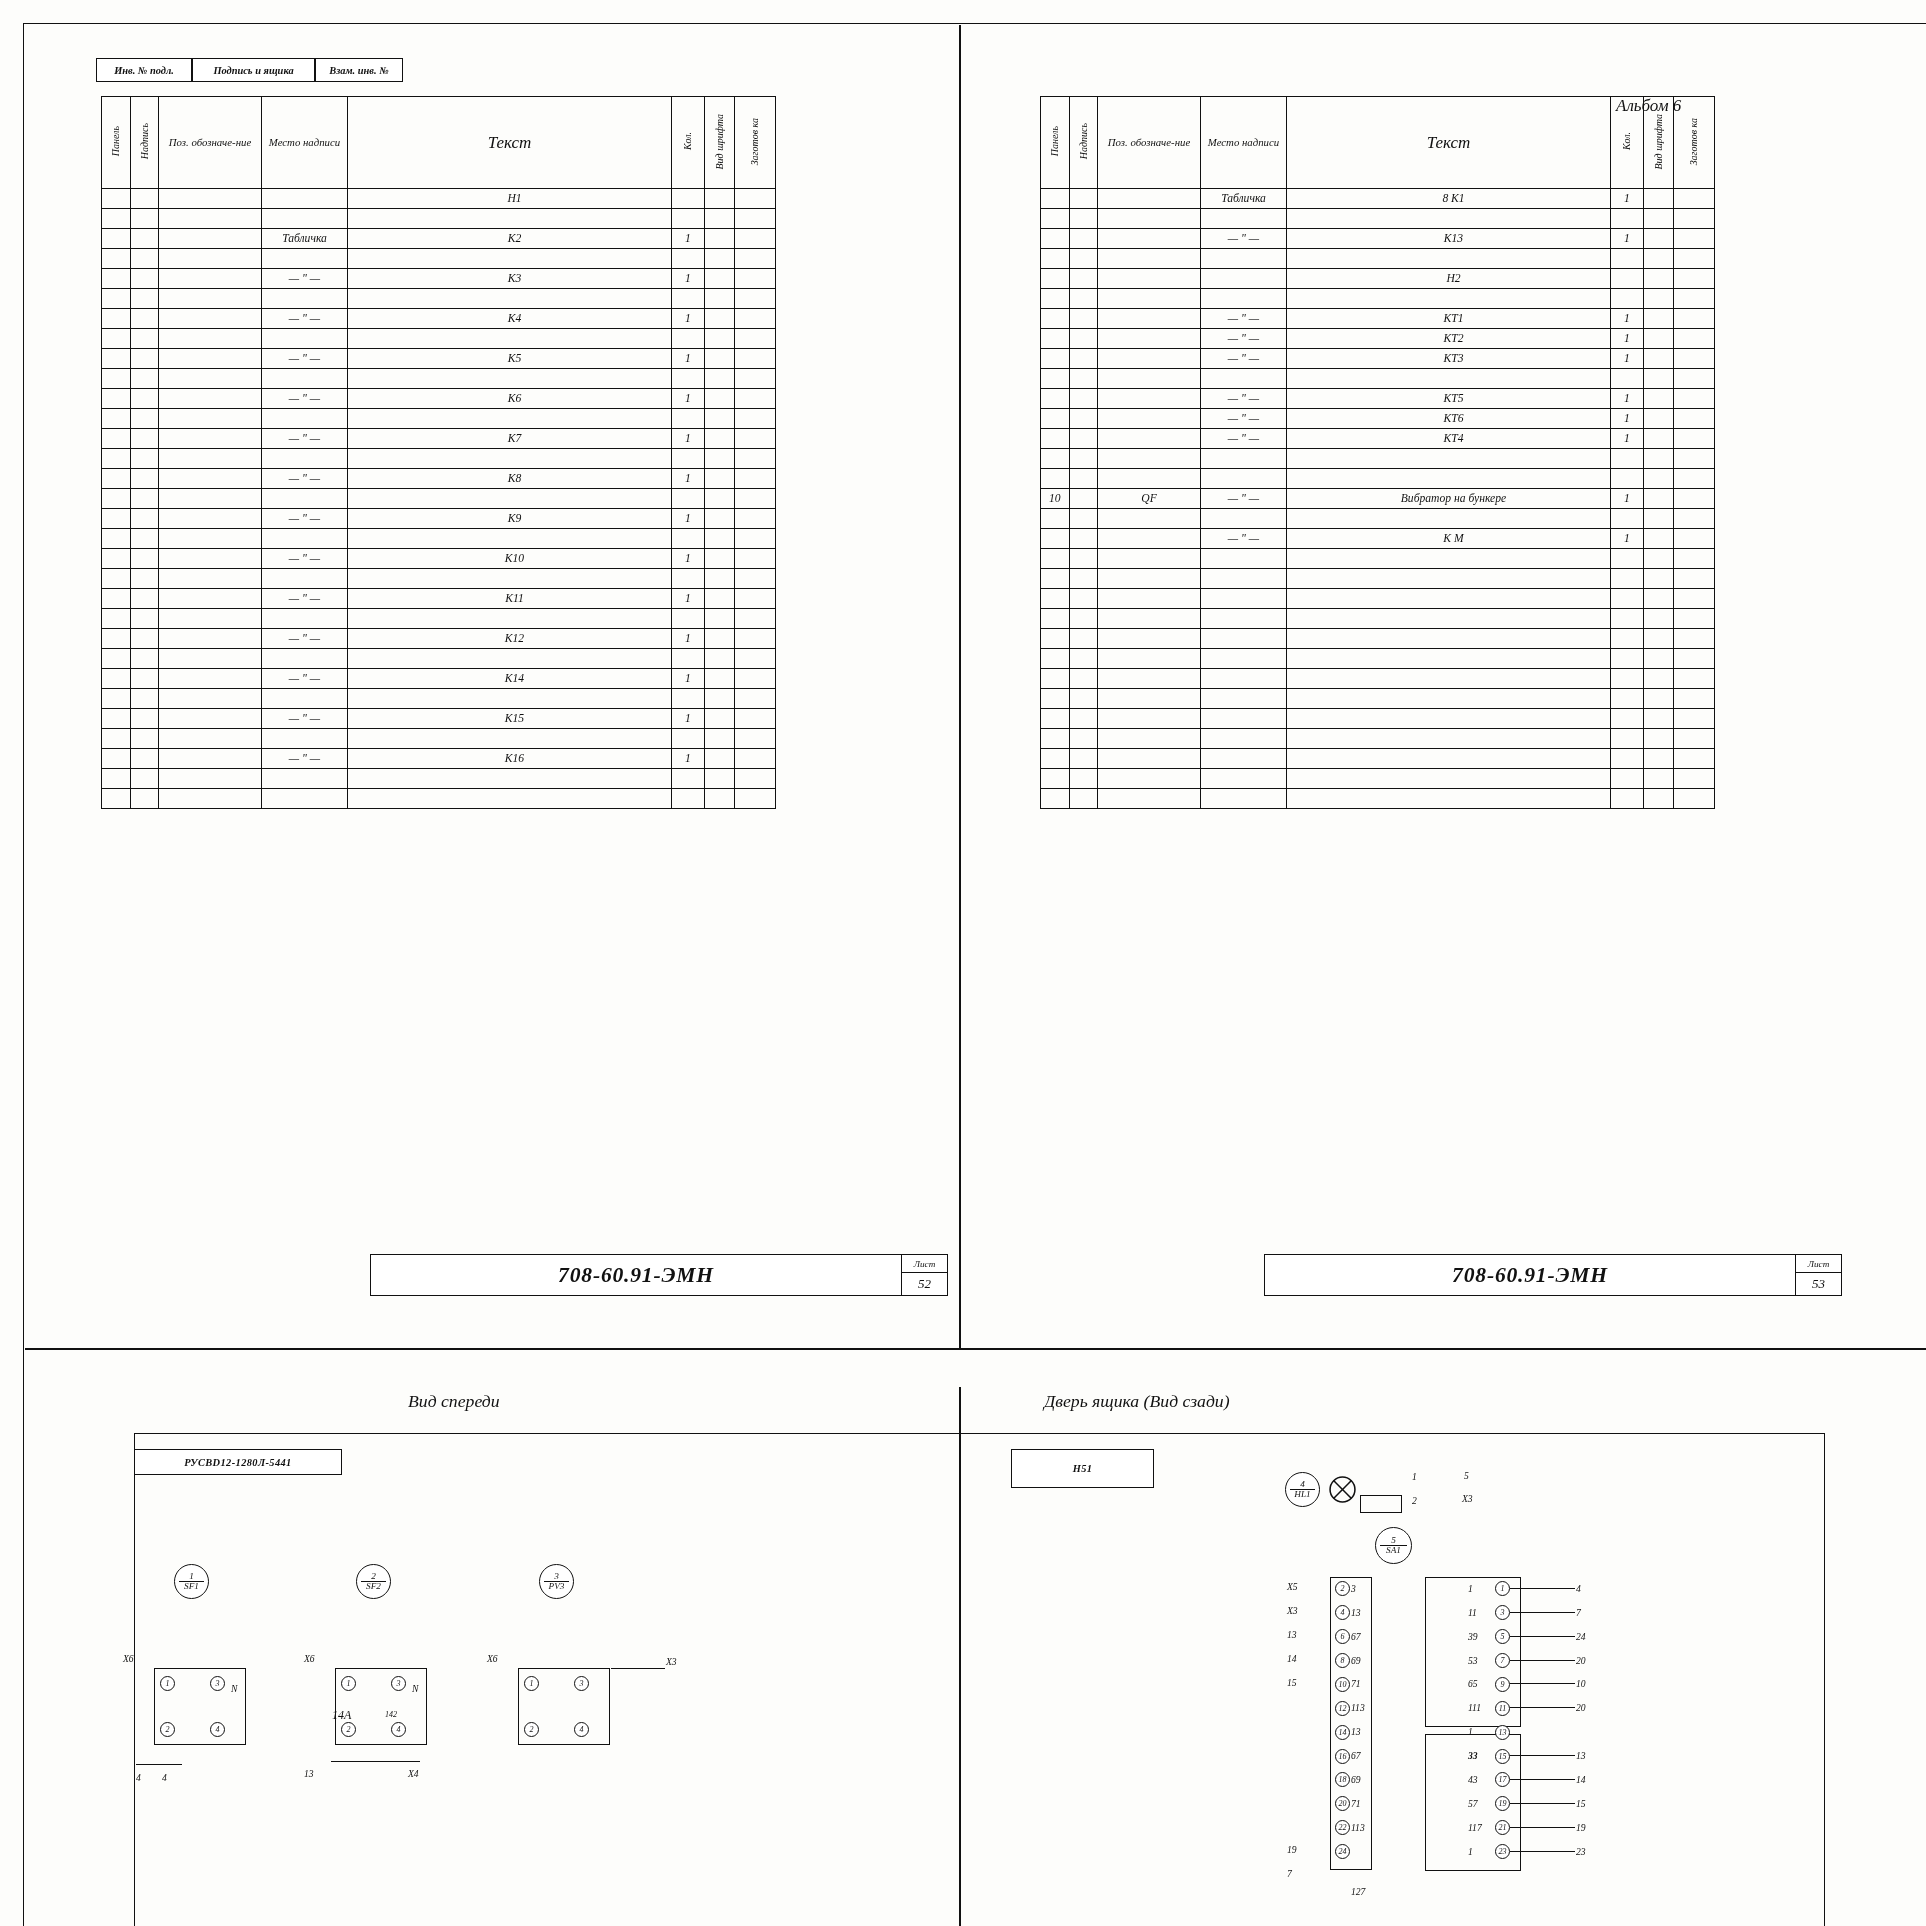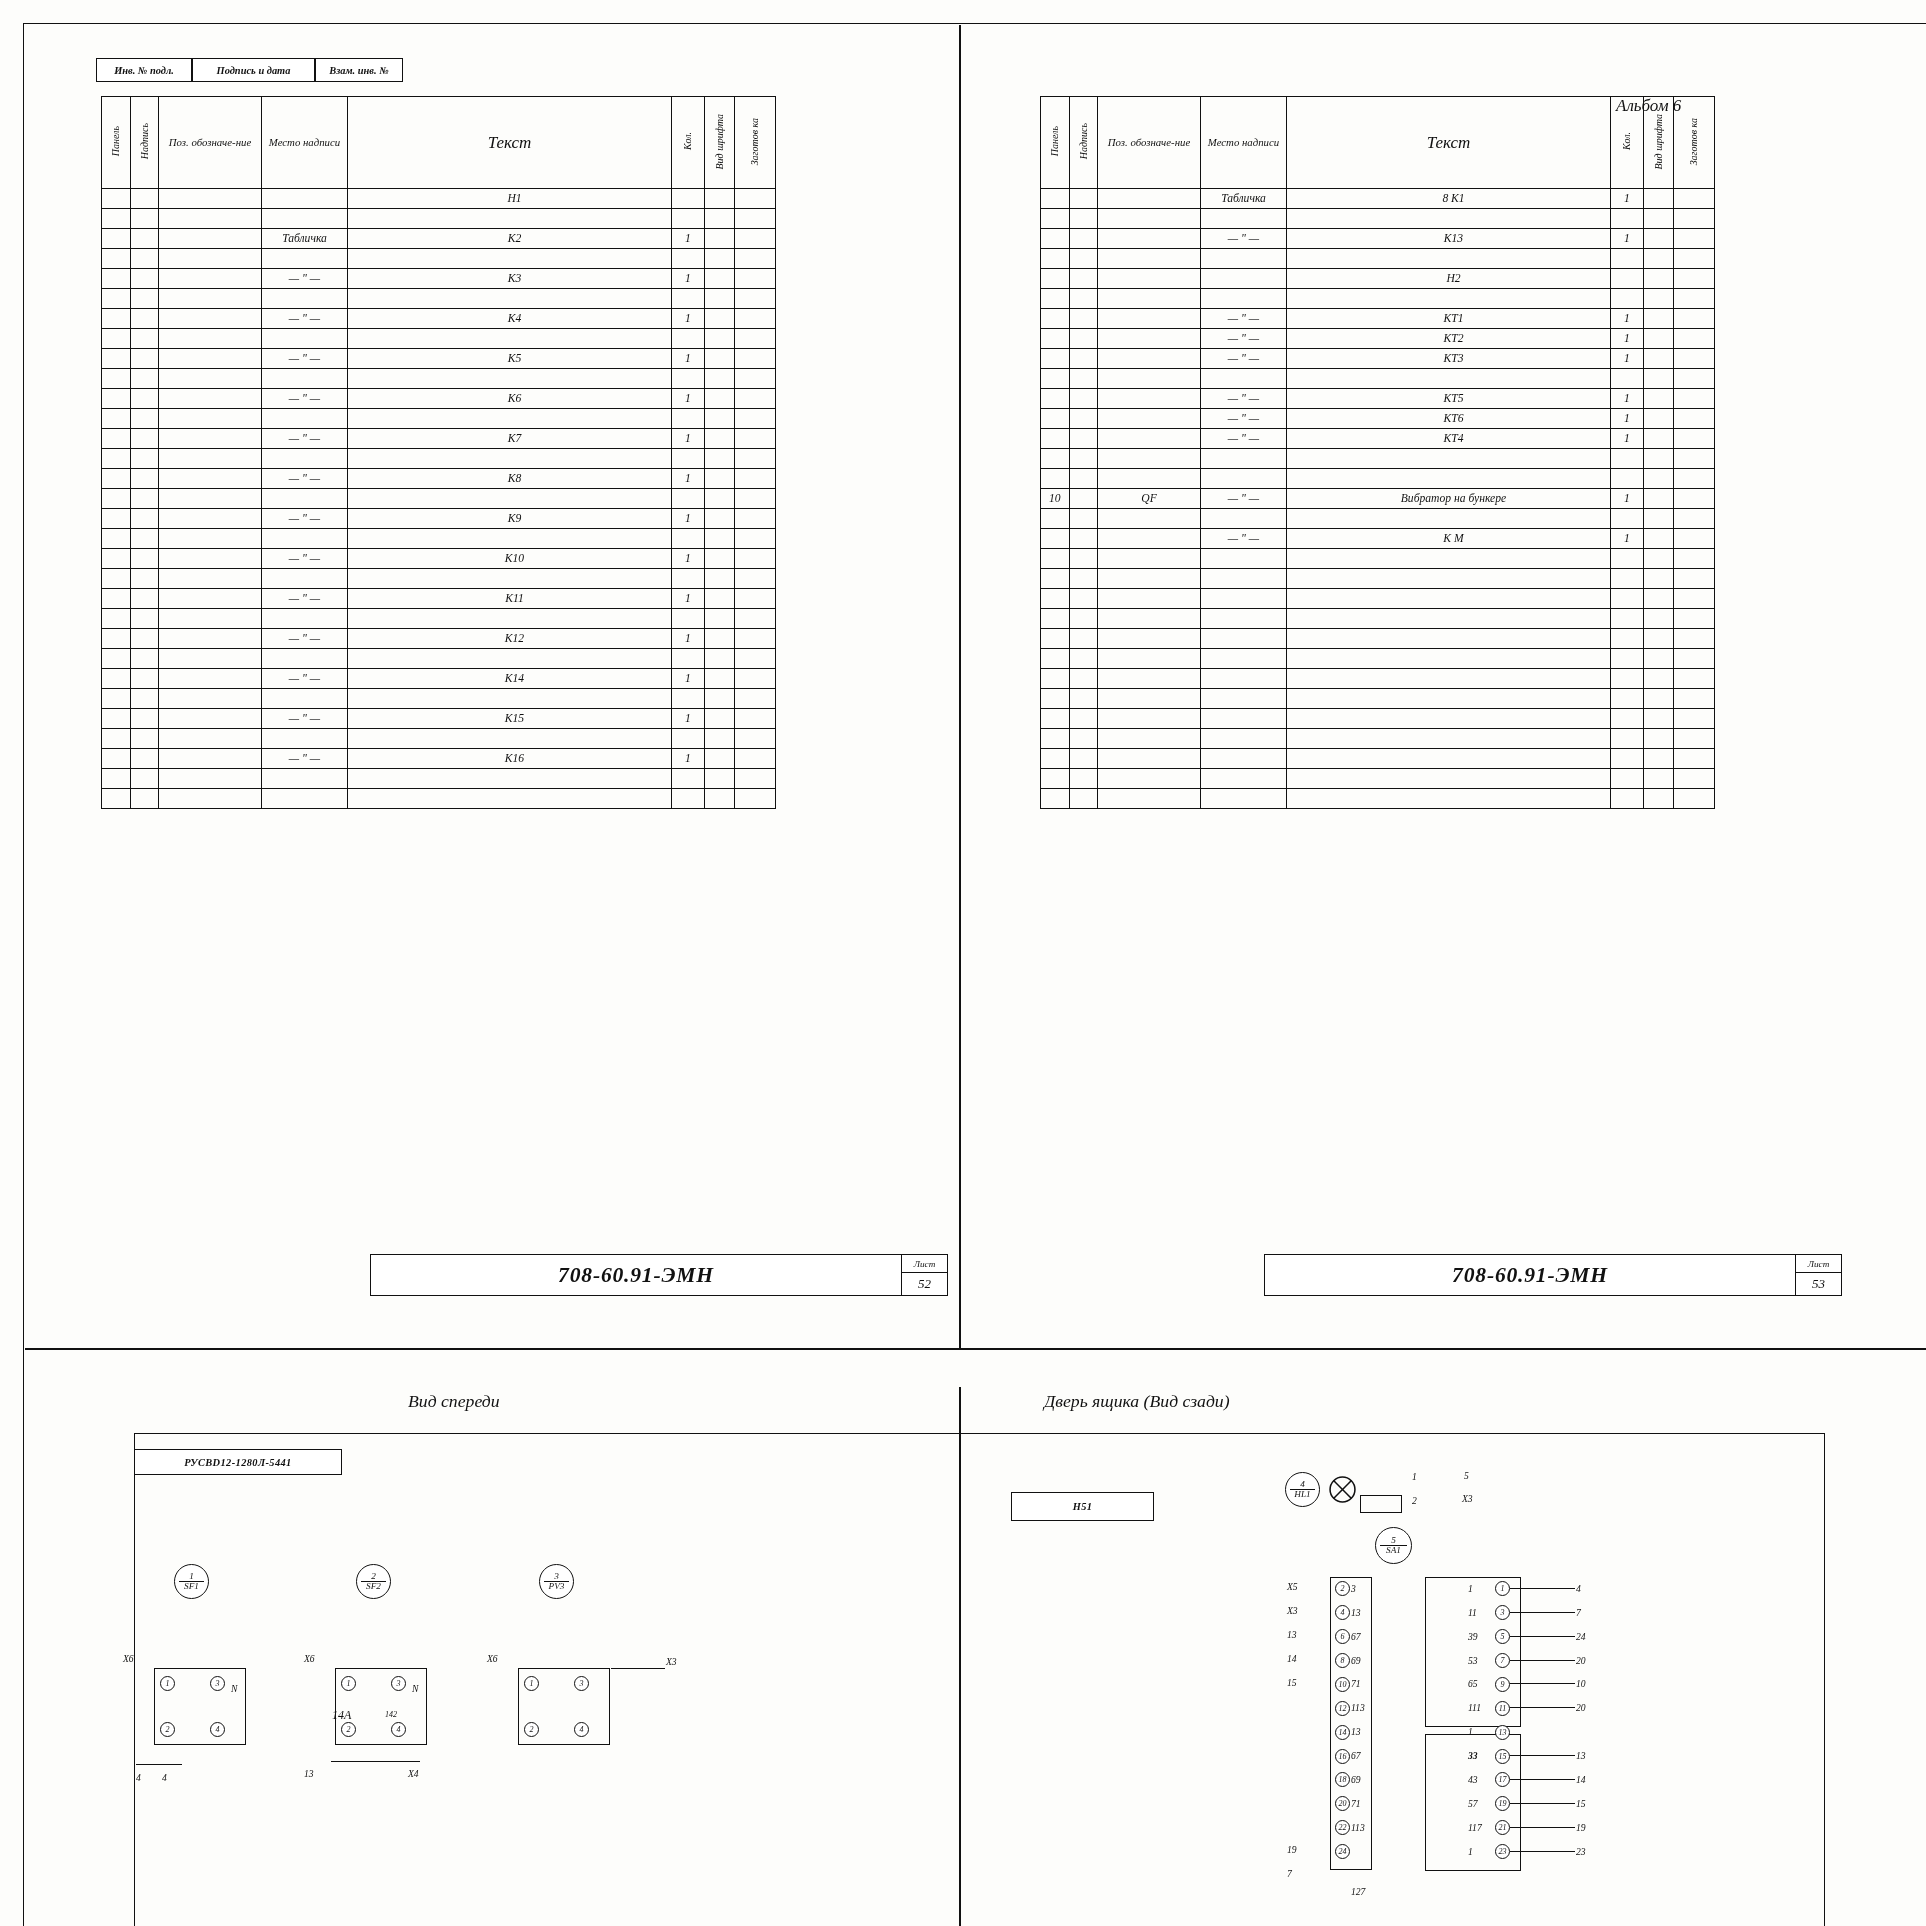--- a/index.html
+++ b/index.html
@@ -90,21 +90,21 @@
 </style>
 </head>
 <body>
 
 <div id="page">
 
   <div id="outer-border"></div>
 
   <div id="inv-strip">
     <div style="width:96px;">Инв. № подл.</div>
-    <div style="width:123px;">Подпись и дата</div>
+    <div style="width:123px;">Подпись и ящика</div>
     <div style="width:88px;">Взам. инв. №</div>
   </div>
 
   <div class="frame" style="left:959px; top:25px; width:1.9px; height:1325px; border:none; background:#111;"></div>
   <div class="frame" style="left:25px; top:1348px; width:1952px; height:1.9px; border:none; background:#111;"></div>
 
   <div class="tbl-block" style="left:101px; top:96px;">
     <table class="spec" id="tbl-left">
       <thead>
         <tr>
@@ -780,21 +780,21 @@
     </div>
   </div>
 
   <div class="frame" style="left:134px; top:1433px; width:1691px; height:836px; border-width:1.5px;"></div>
   <div style="position:absolute; left:959px; top:1387px; width:1.5px; height:882px; background:#111;"></div>
 
   <div class="lbl" style="left:408px; top:1391px; font-size:17.7px;">Вид спереди</div>
   <div class="lbl" style="left:1044px; top:1391px; font-size:17.7px;">Дверь ящика (Вид сзади)</div>
 
   <div class="tagbox" style="left:134px; top:1449px; width:208px; height:26px;">РУСВD12-1280Л-5441</div>
-  <div class="tagbox" style="left:1011px; top:1492px; width:143px; height:29px;">Н51</div>
+  <div class="tagbox" style="left:1011px; top:1449px; width:143px; height:39px;">Н51</div>
 
   <div class="circ" style="left:174px; top:1564px; width:33px; height:33px;">
     <span class="n">1</span>
     <span class="d">SF1</span>
   </div>
   <div class="dbox" style="left:154px; top:1668px; width:92px; height:77px;"></div>
   <div class="num" style="left:123px; top:1653px;">Х6</div>
   <div class="num" style="left:231px; top:1683px;">N</div>
   <div class="sm-circ" style="left:160px; top:1676px;">1</div>
   <div class="sm-circ" style="left:210px; top:1676px;">3</div>

